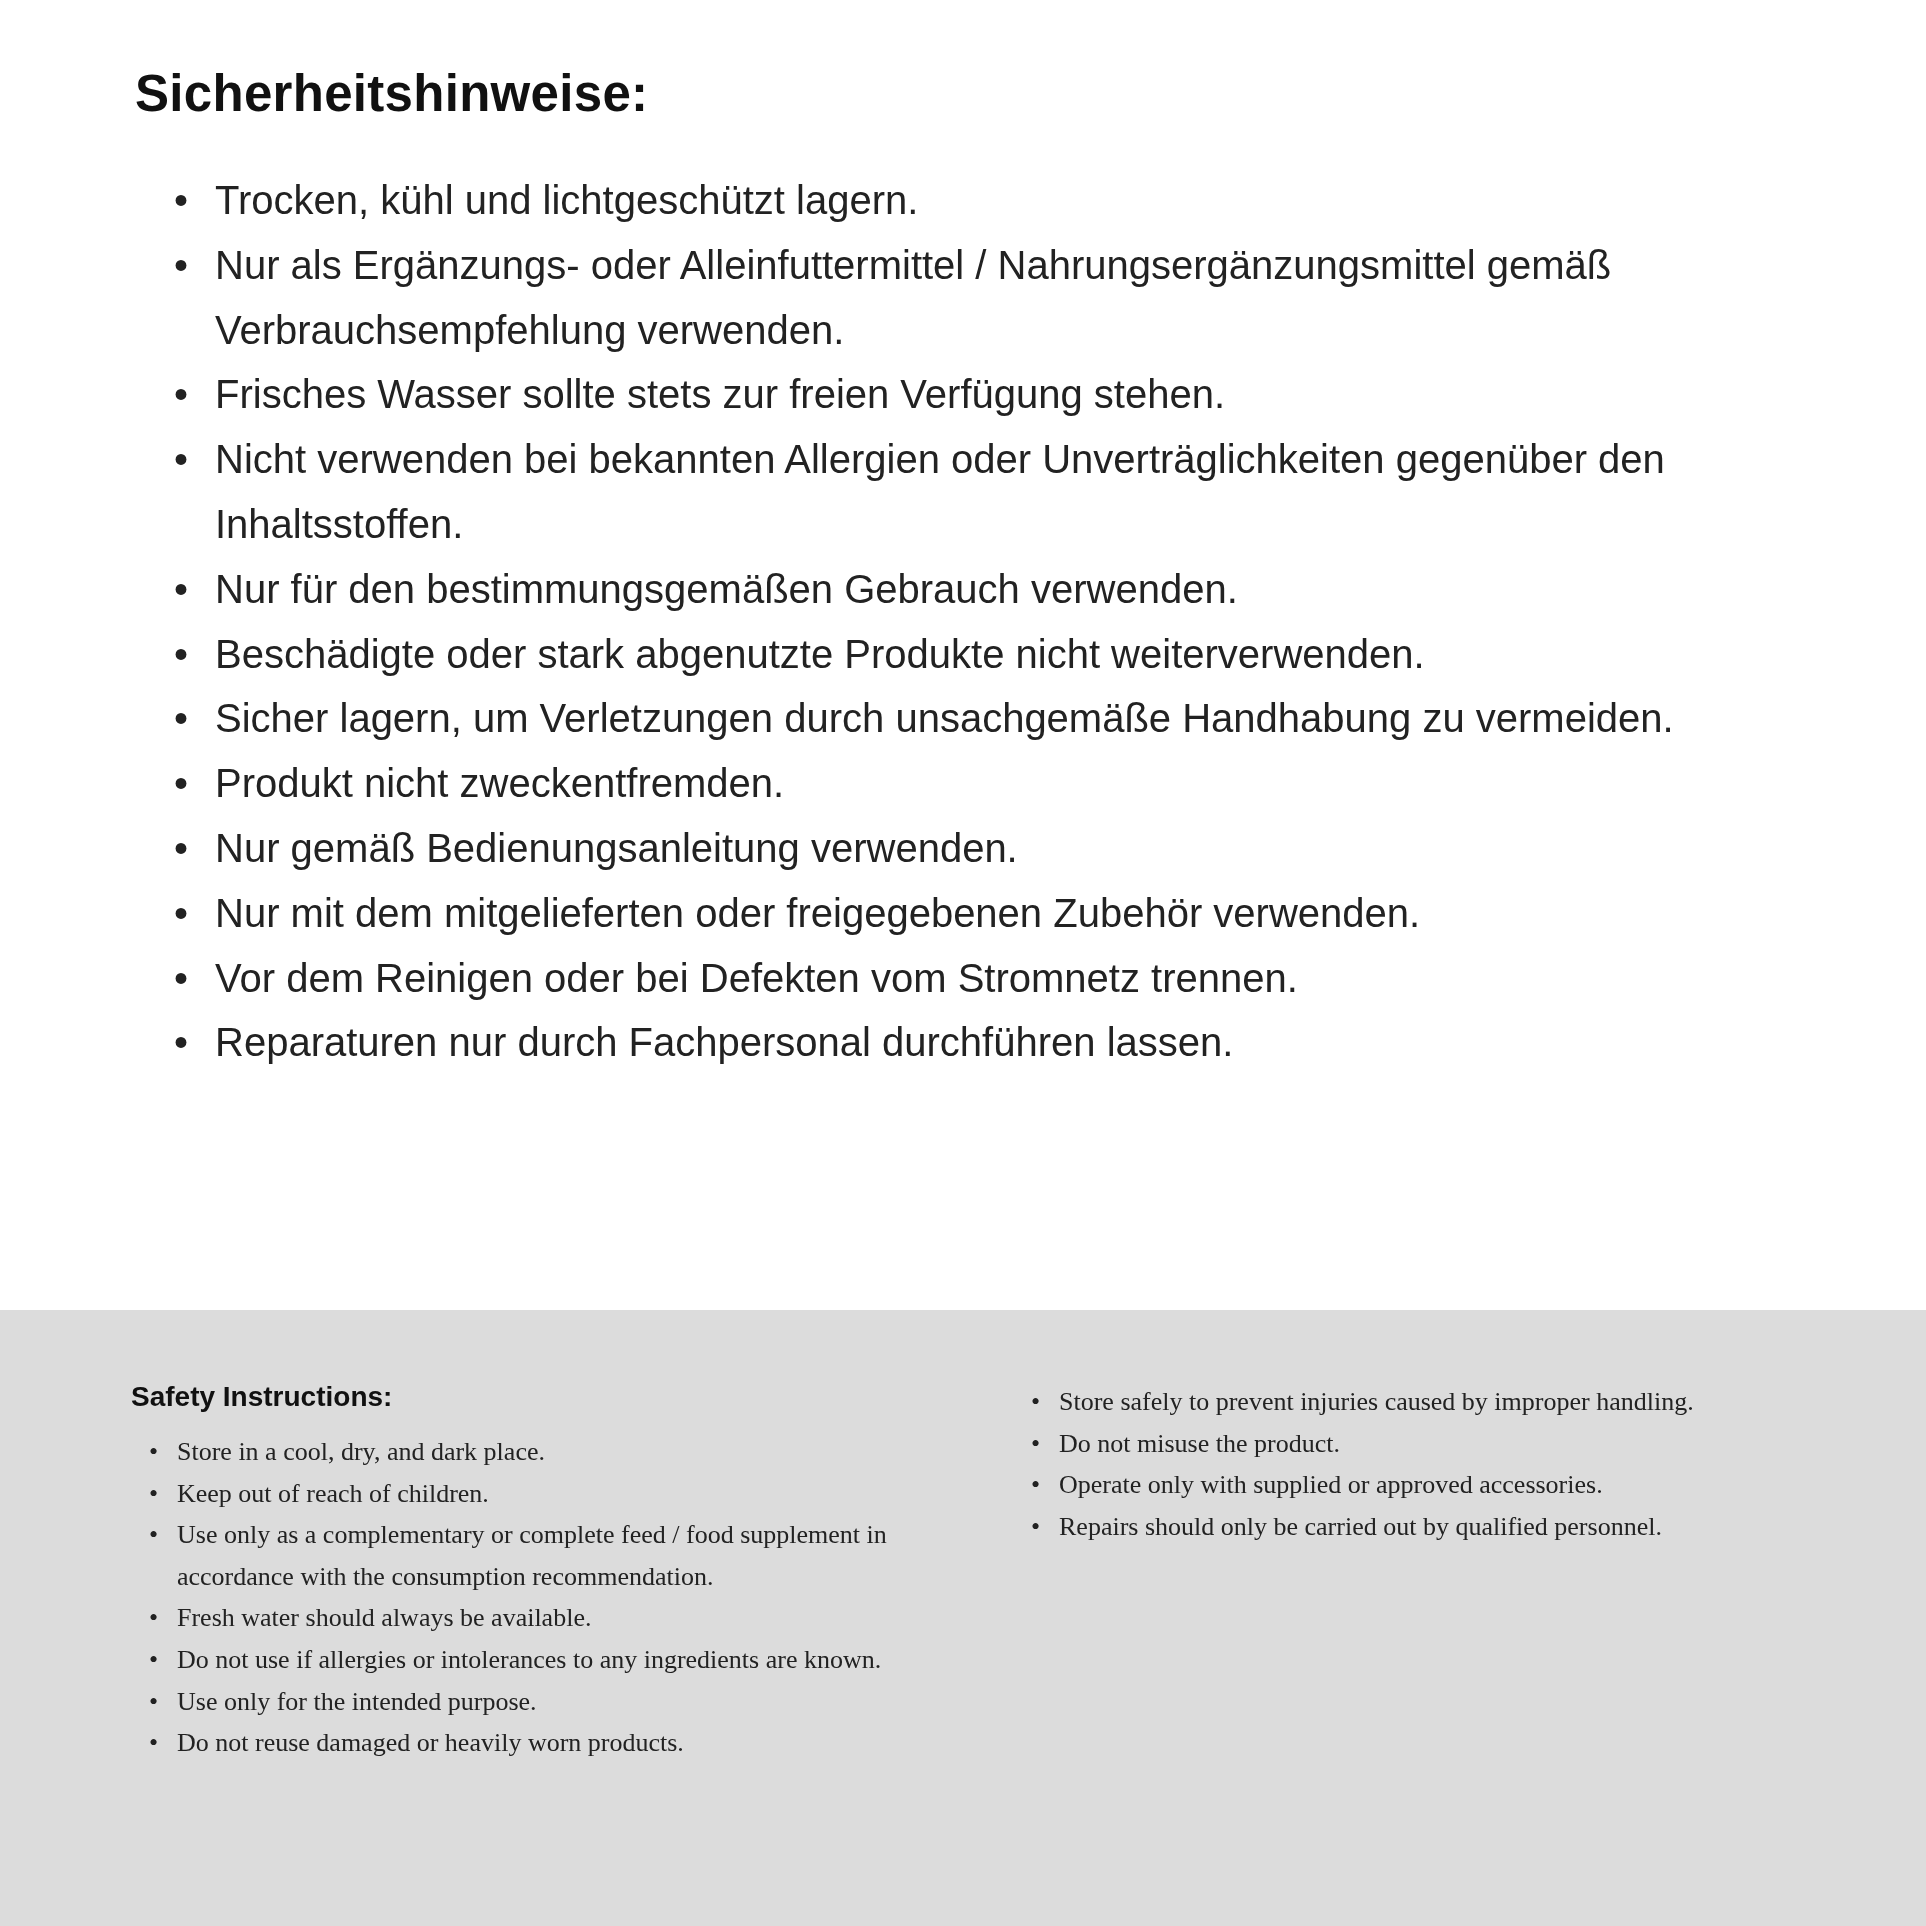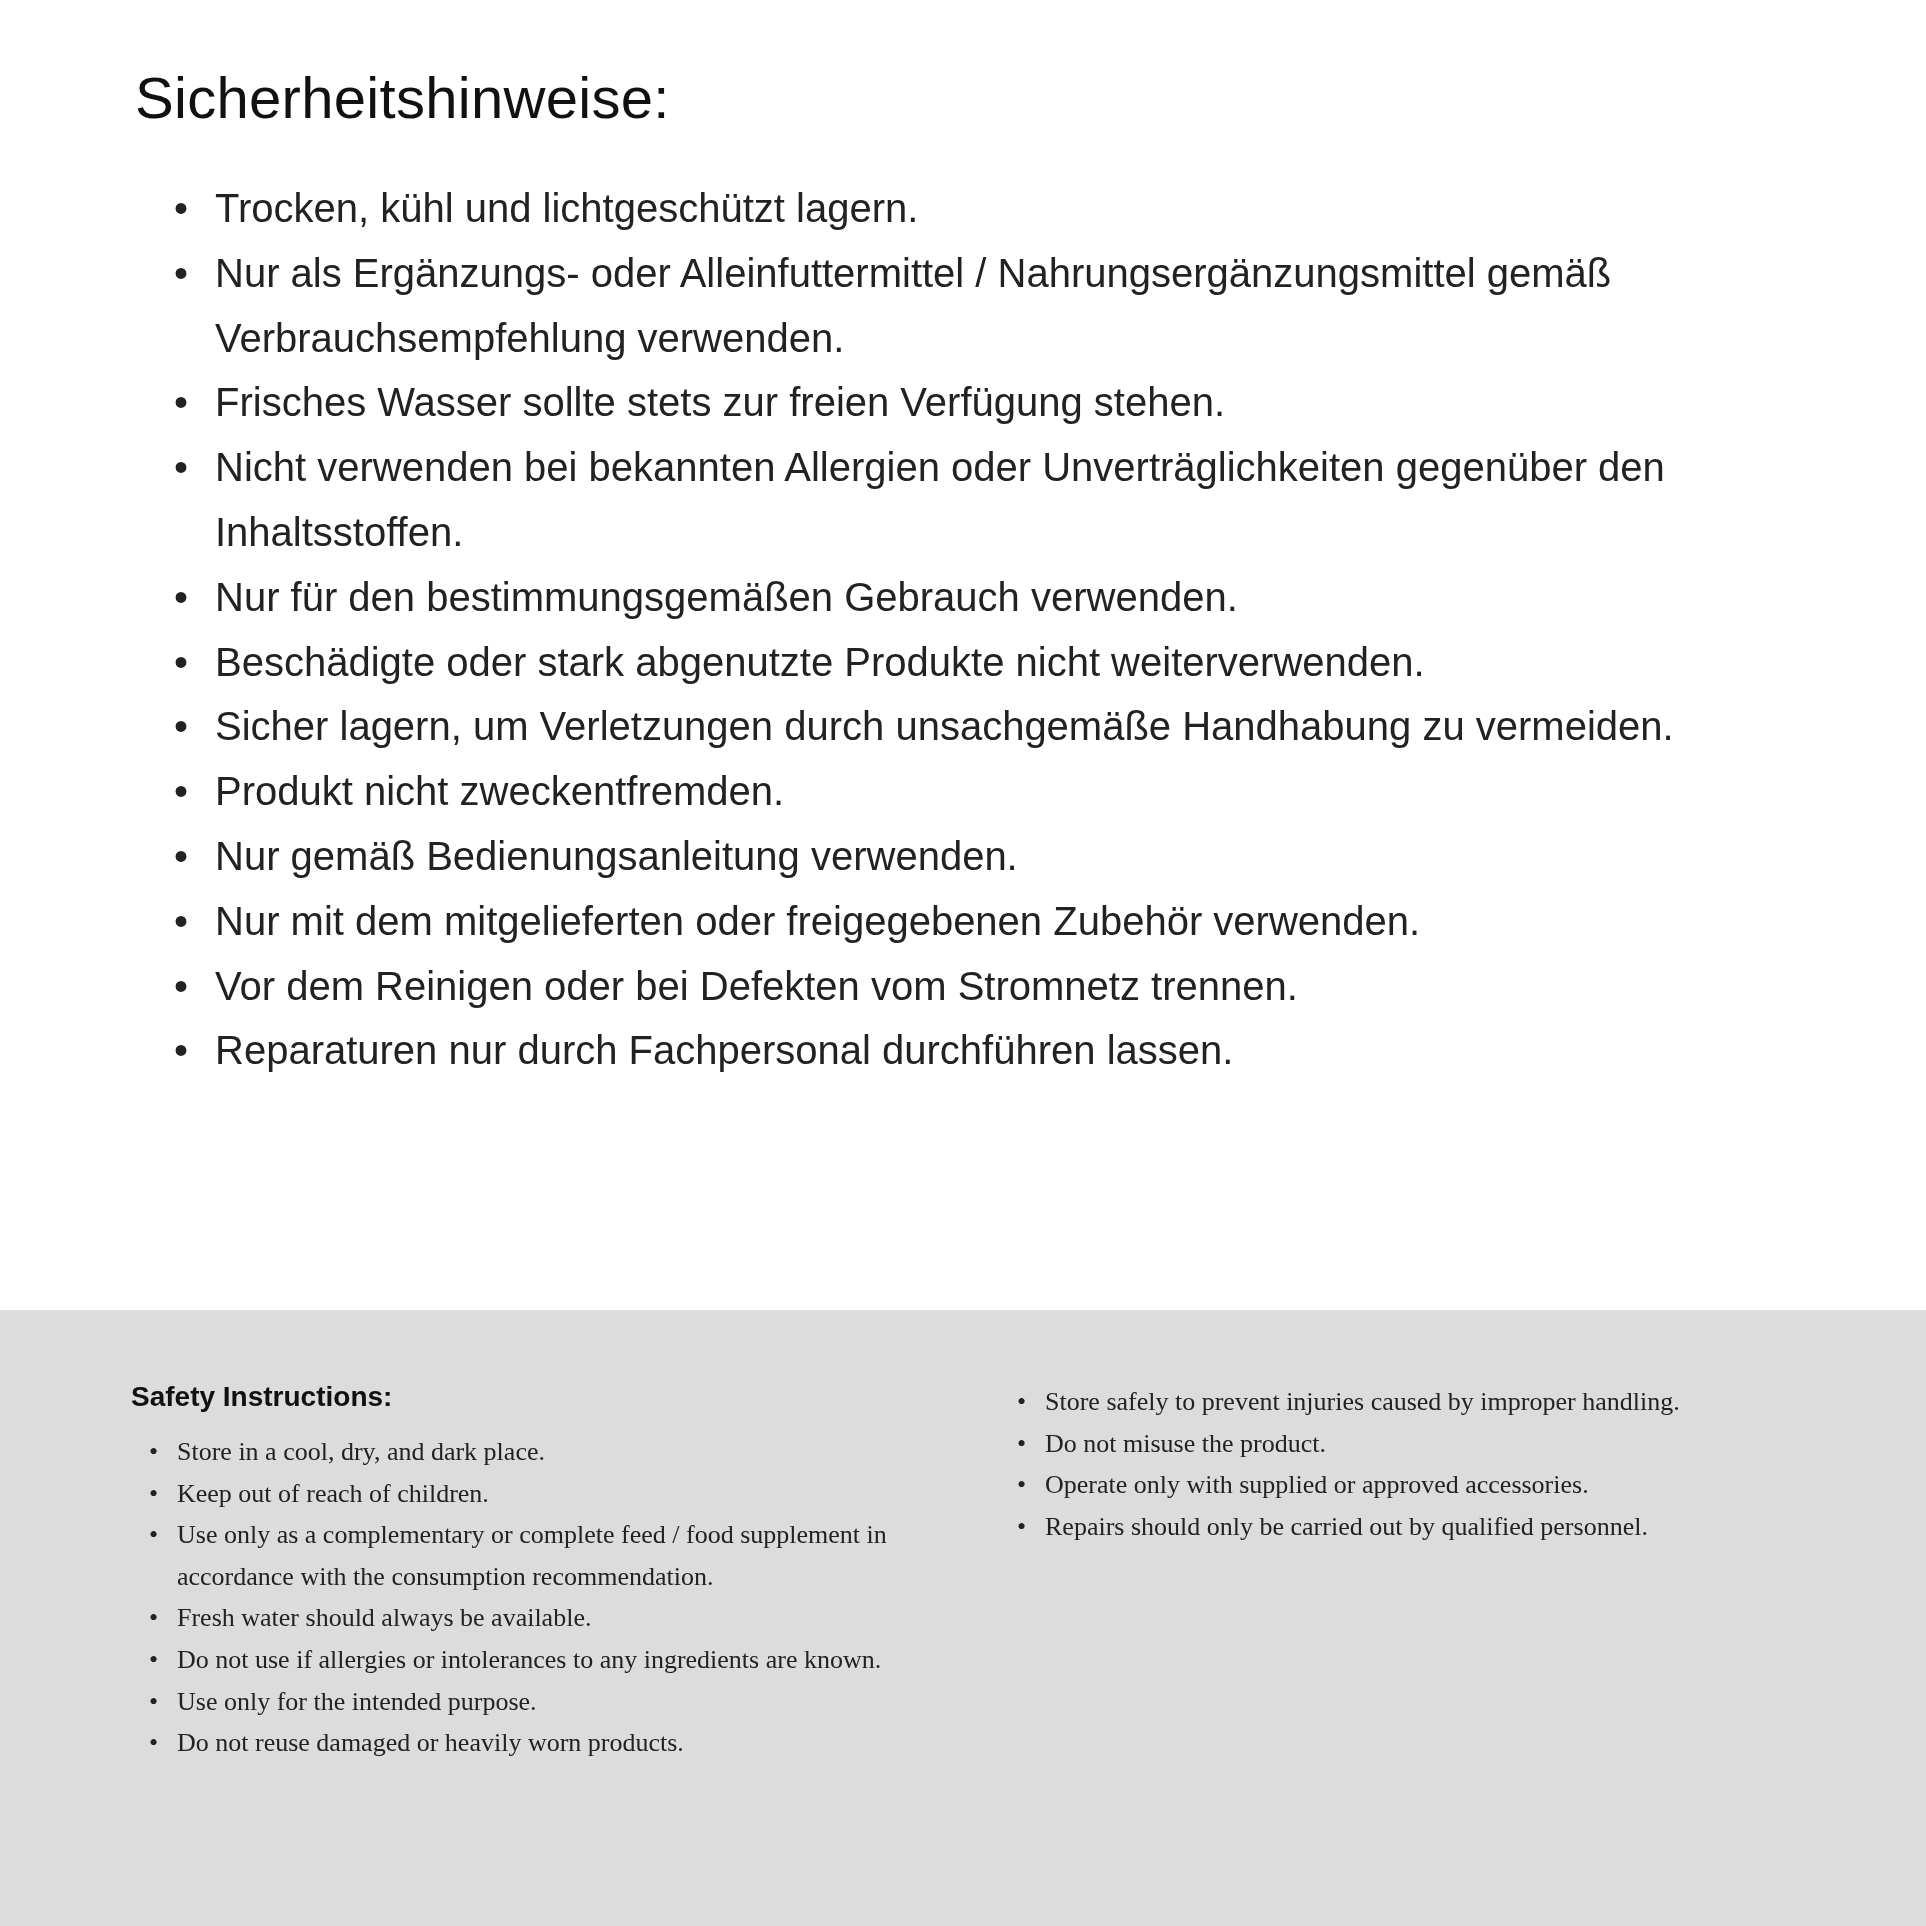--- a/index.html
+++ b/index.html
@@ -22,22 +22,22 @@
     position: absolute;
     top: 0;
     left: 0;
     width: 1926px;
     height: 1310px;
     background: #ffffff;
     box-sizing: border-box;
     padding: 64px 77px 0 135px;
   }
   .german-title {
-    font-size: 58px;
-    font-weight: 400;
+    font-size: 51px;
+    font-weight: 700;
     color: #111111;
     margin: 0 0 45px 0;
     letter-spacing: 0.3px;
   }
   ul.bullet-list {
     list-style: none;
     margin: 0;
     padding: 0;
   }
   .german-section ul.bullet-list {
@@ -67,21 +67,21 @@
     left: 0;
     width: 1926px;
     height: 616px;
     background: #dcdcdc;
     box-sizing: border-box;
     padding: 71px 71px 0 131px;
   }
   .english-columns {
     display: flex;
     flex-direction: row;
-    gap: 32px;
+    gap: 46px;
   }
   .english-col {
     box-sizing: border-box;
   }
   .english-col-left  { width: 854px; }
   .english-col-right { width: 809px; }
   .english-title {
     font-size: 28px;
     font-weight: 700;
     color: #111111;

